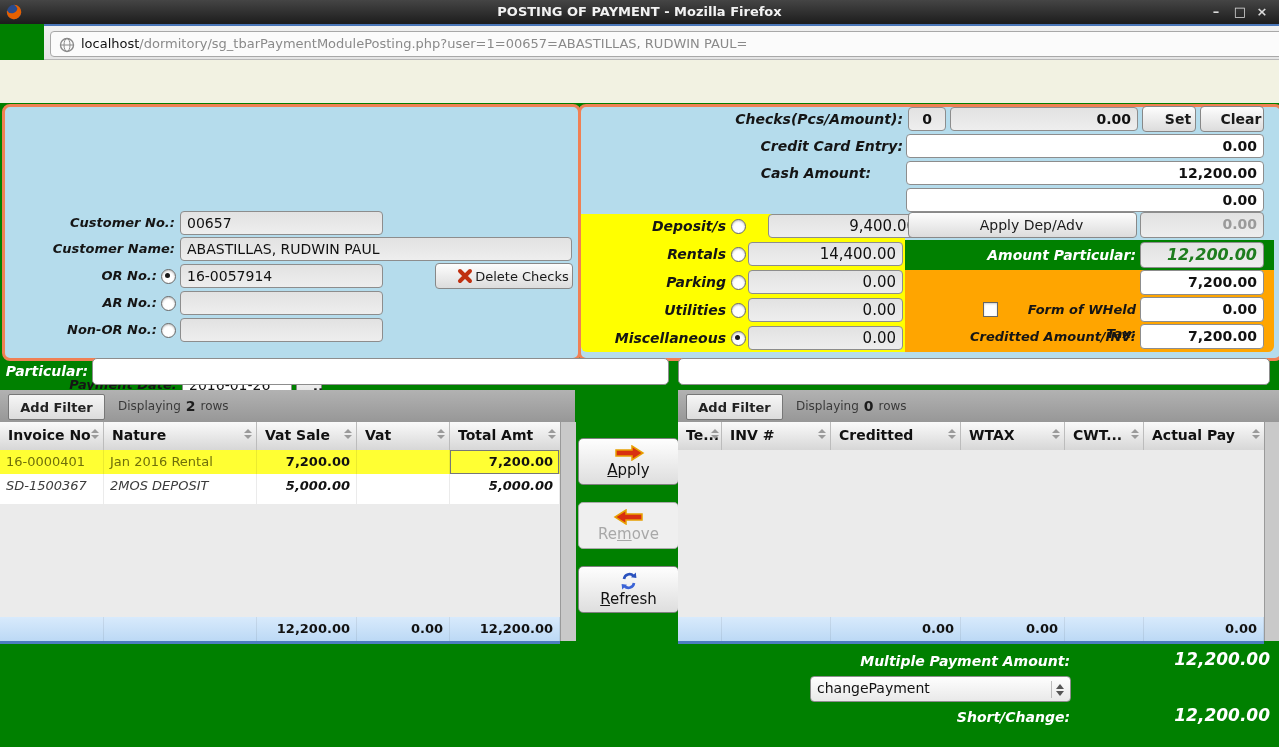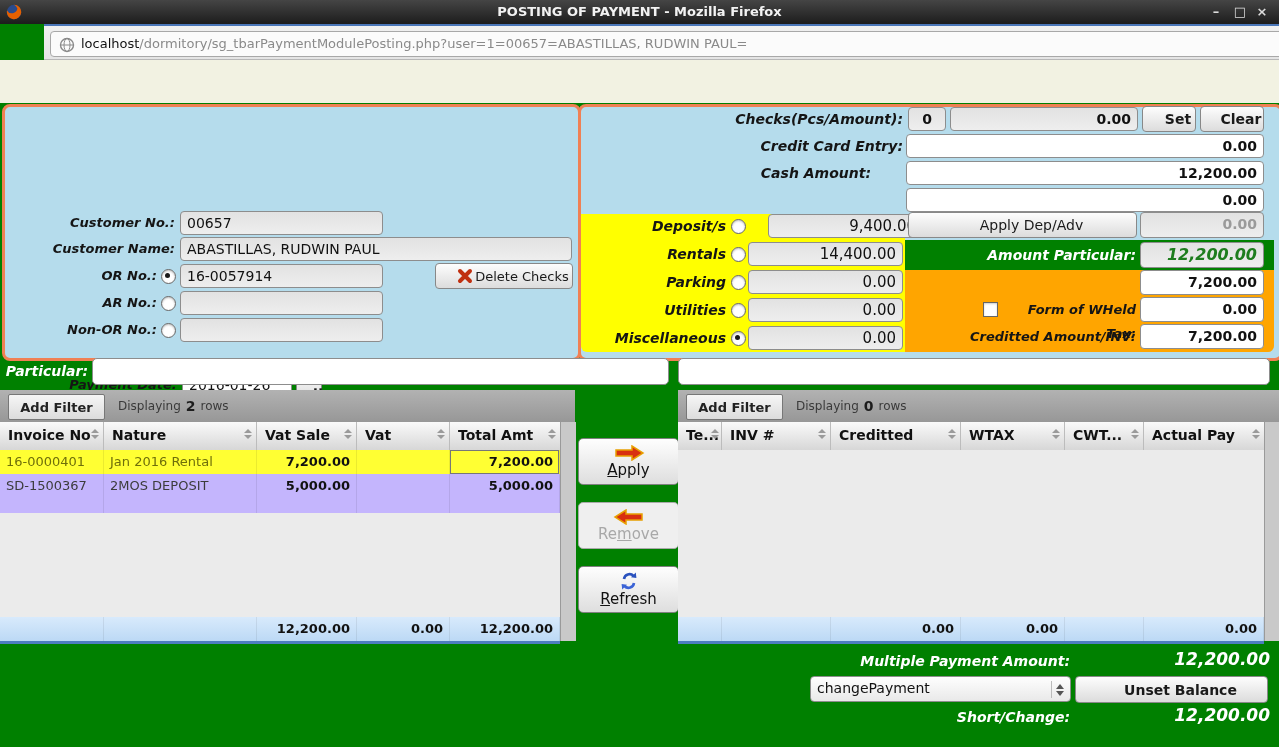--- a/index.html
+++ b/index.html
@@ -279,21 +279,21 @@
 
   <div class="gbody" style="left:0px;top:450px;width:560px;height:167px;"></div>
 
   <div class="grow" style="left:0px;top:450px;width:560px;height:24px;background:#ffff33;">
     <div class="gc" style="width:104px;color:#6f6f0a;">16-0000401</div>
     <div class="gc" style="width:153px;color:#6f6f0a;">Jan 2016 Rental</div>
     <div class="gc n" style="width:100px;">7,200.00</div>
     <div class="gc" style="width:93px;"></div>
     <div class="gc n" style="width:110px;box-shadow:inset 0 0 0 1px #777;">7,200.00</div>
   </div>
-  <div class="grow" style="left:0px;top:474px;width:560px;height:39px;background:#c4b5fd;">
+  <div class="grow" style="left:0px;top:474px;width:560px;height:30px;background:#ffffff;font-style:italic;">
     <div class="gc" style="width:104px;color:#3c3c3c;">SD-1500367</div>
     <div class="gc" style="width:153px;color:#3c3c3c;">2MOS DEPOSIT</div>
     <div class="gc n" style="width:100px;">5,000.00</div>
     <div class="gc" style="width:93px;"></div>
     <div class="gc n" style="width:110px;">5,000.00</div>
   </div>
 
   <div class="gfoot" style="left:0px;top:617px;width:560px;height:24px;">
     <div class="gc" style="width:104px;"></div>
     <div class="gc" style="width:153px;"></div>
@@ -381,18 +381,17 @@
   <div class="lbl wlbl" style="left:600px;top:650px;width:470px;font-size:14px;line-height:22px;">Multiple Payment Amount:</div>
   <div class="lbl wlbl" style="left:1060px;top:647px;width:210px;font-size:17px;line-height:24px;">12,200.00</div>
 
   <div class="select" style="left:810px;top:676px;width:261px;height:26px;">
     <span>changePayment</span>
     <span class="spin">
         <span class="tri-u"></span>
         <span class="tri-d"></span>
       </span>
   </div>
-  <div class="btn" style="left:1075px;top:676px;width:193px;height:27px;font-weight:bold;">Unset Balance</div>
 
   <div class="lbl wlbl" style="left:600px;top:706px;width:470px;font-size:14px;line-height:22px;">Short/Change:</div>
   <div class="lbl wlbl" style="left:1060px;top:703px;width:210px;font-size:17px;line-height:24px;">12,200.00</div>
 
 </div>
 
 </body></html>

